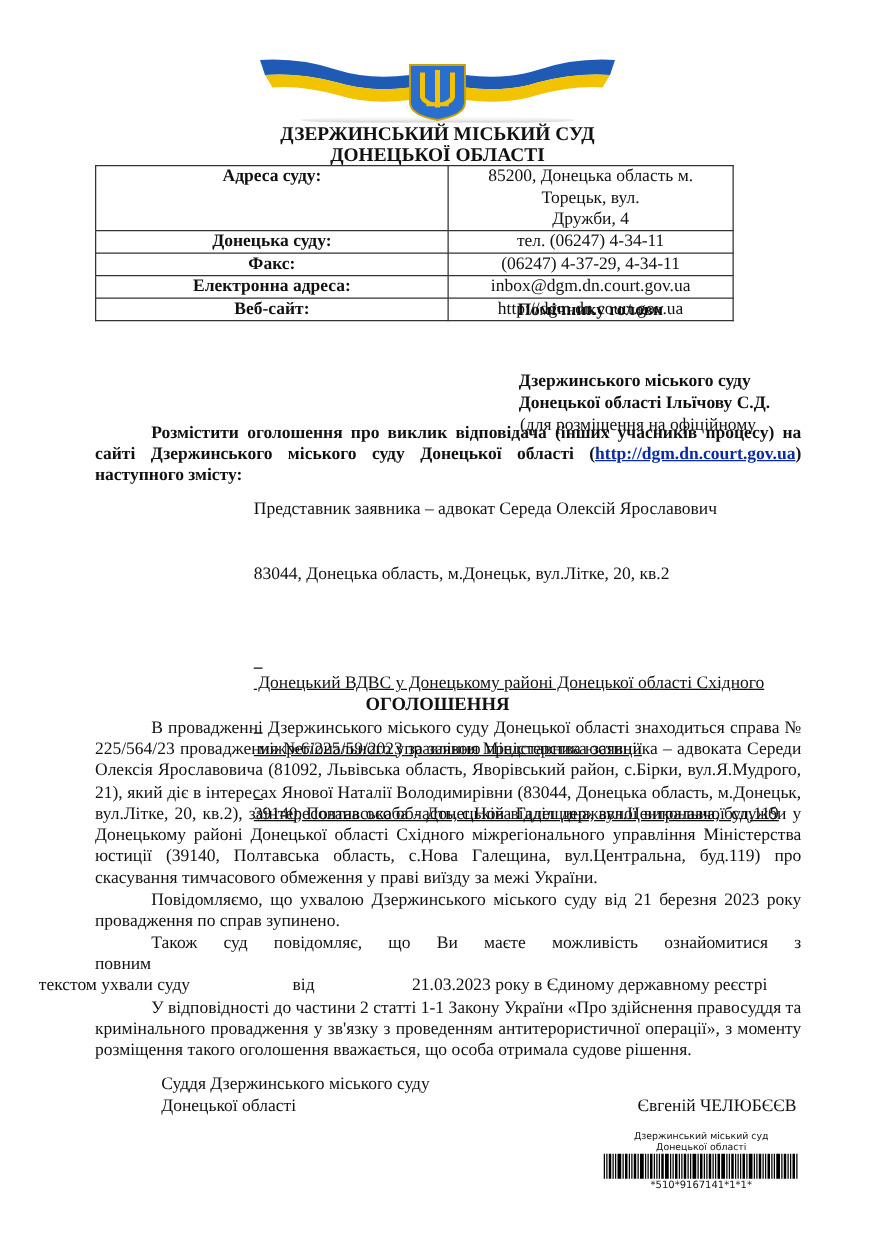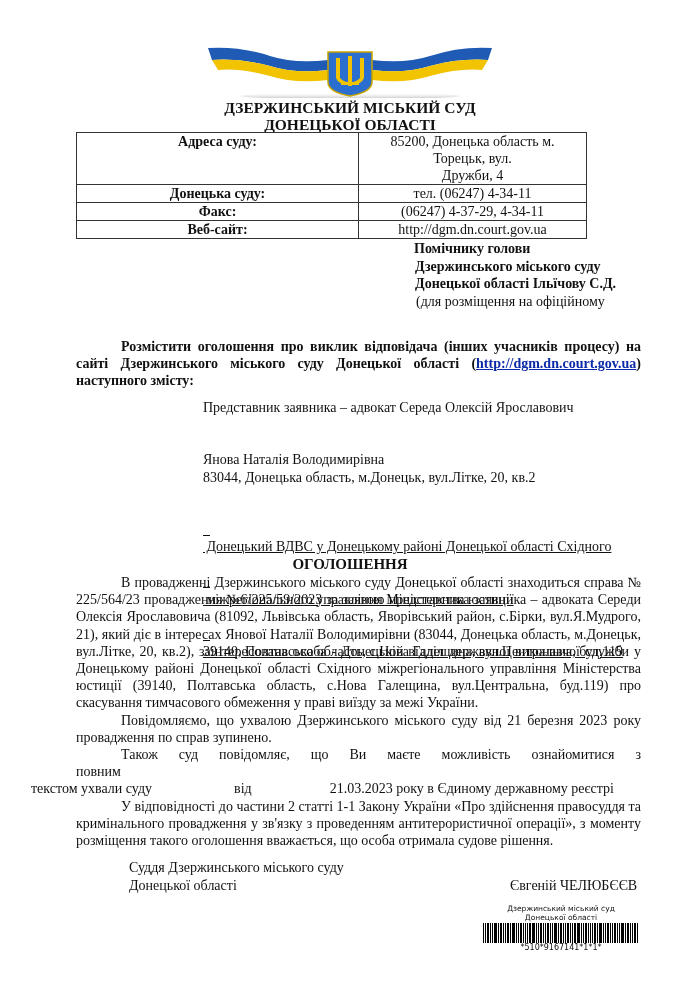--- a/index.html
+++ b/index.html
@@ -68,44 +68,47 @@
   </tr>
   <tr>
     <td class="lbl">Донецька суду:</td>
     <td>тел. (06247) 4-34-11</td>
   </tr>
   <tr>
     <td class="lbl">Факс:</td>
     <td>(06247) 4-37-29, 4-34-11</td>
   </tr>
   <tr>
+    <td class="lbl">Електронна адреса:</td>
+    <td>inbox@dgm.dn.court.gov.ua</td>
+  </tr>
+  <tr>
     <td class="lbl">Веб-сайт:</td>
     <td>http://dgm.dn.court.gov.ua</td>
   </tr>
 </tbody>
   </table>
 
 <div class="abs addr" style="left:414px; top:240px;">
   <div class="bold">Помічнику голови</div>
-  <div class="bold" style="padding-left:1px;">Дзержинського міського суду</div>
+  <div class="bold" style="padding-left:1px;margin-top:39px;">Дзержинського міського суду</div>
   <div class="bold" style="padding-left:1px;">Донецької області Ільїчову С.Д.</div>
   <div style="padding-left:2px;">(для розміщення на офіційному</div>
 </div>
 
 <div class="abs para bold" style="top:338px;">
   <p>
     <span>Розмістити оголошення про виклик відповідача (інших учасників процесу) на сайті Дзержинського міського суду Донецької області (</span><a class="link">http://dgm.dn.court.gov.ua</a><span>) наступного змісту:</span>
   </p>
 </div>
 
 <div class="abs block" style="top:399px;">
   <div>Представник заявника – адвокат Середа Олексій Ярославович</div>
 </div>
 <div class="abs block" style="top:451px;">
-  <div>Янова Наталія Володимирівна</div>
   <div>83044, Донецька область, м.Донецьк, вул.Літке, 20, кв.2</div>
 </div>
 <div class="abs block" style="top:503px; white-space:pre;text-decoration:underline;">
   <div> Донецький ВДВС у Донецькому районі Донецької області Східного</div>
   <div> міжрегіонального управління Міністерства юстиції</div>
   <div>39140, Полтавська область, с.Нова Галещина, вул.Центральна, буд.119</div>
 </div>
 
 <div class="abs title" style="top:556px; font-size:15px;">ОГОЛОШЕННЯ</div>
 

